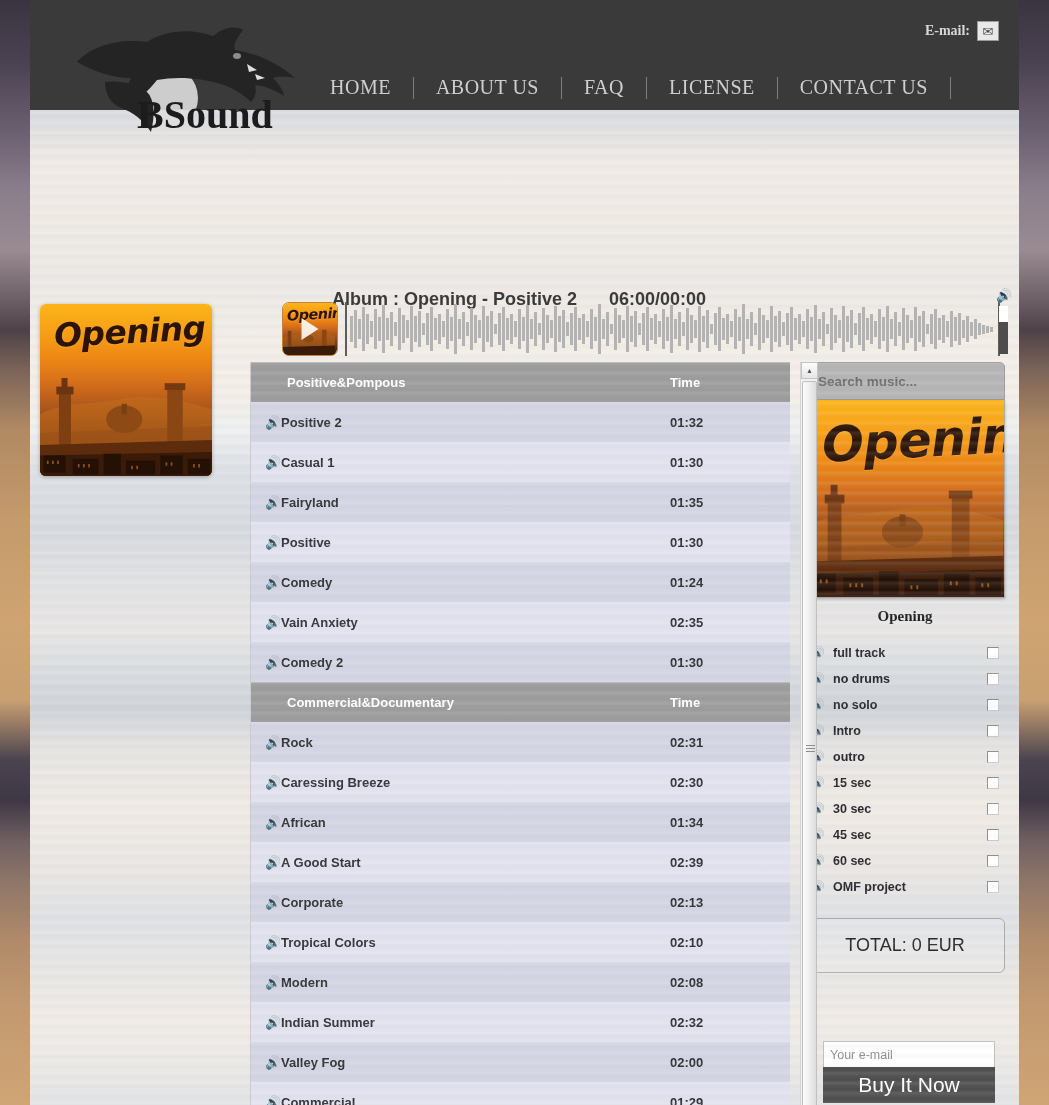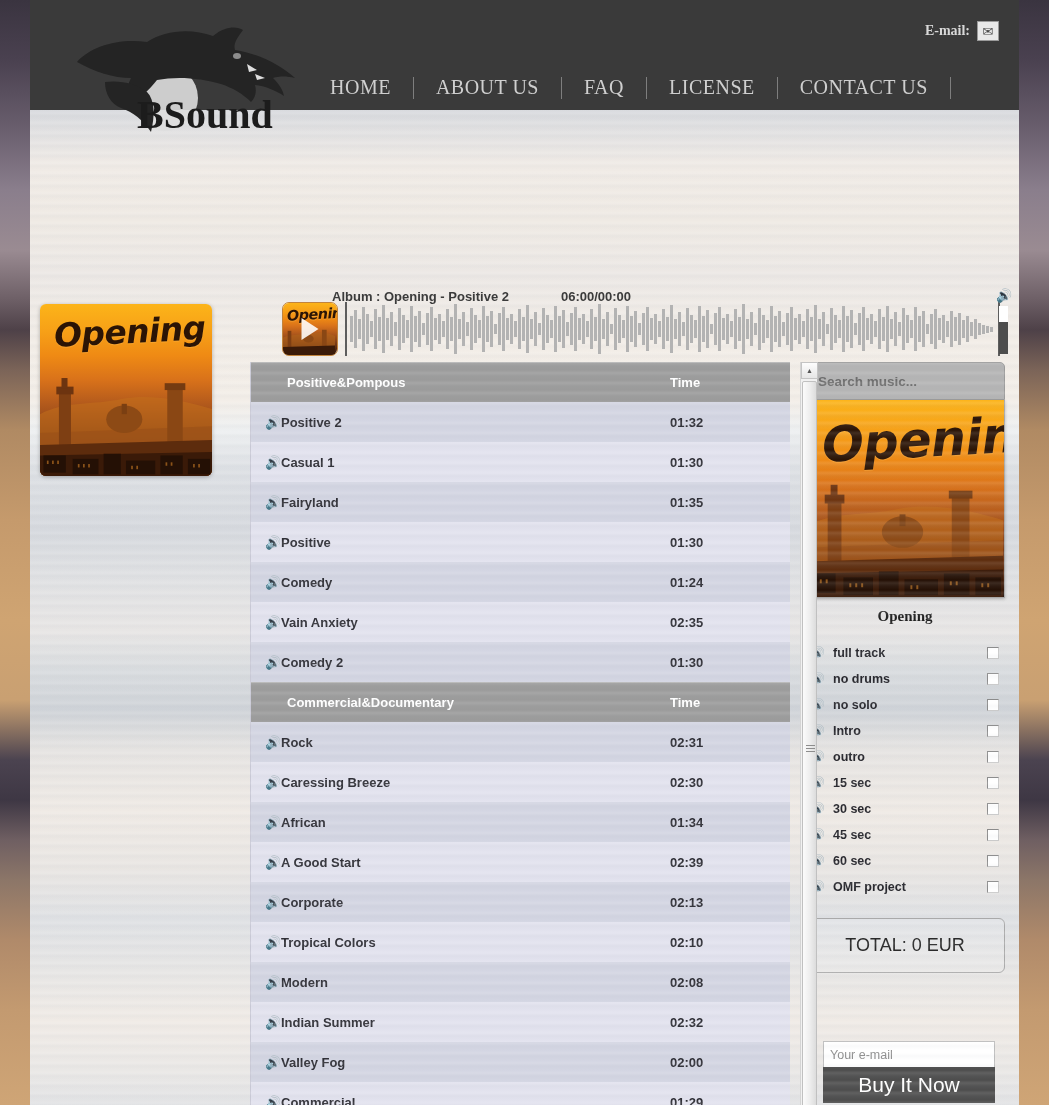--- a/index.html
+++ b/index.html
@@ -168,22 +168,22 @@
   #player {
     position: absolute;
     left: 210px; top: 170px;
     width: 768px; height: 80px;
     z-index: 4;
   }
   #player-meta {
     position: absolute;
     left: 92px; top: 9px;
     display: flex;
-    gap: 52px;
-    font-size: 13px;
+    gap: 32px;
+    font-size: 18px;
     font-weight: bold;
     color: #3b3b3b;
     text-align: right;
   }
   #player-thumb {
     position: absolute;
     left: 42px; top: 22px;
     width: 56px; height: 54px;
     border-radius: 7px;
     overflow: hidden;

